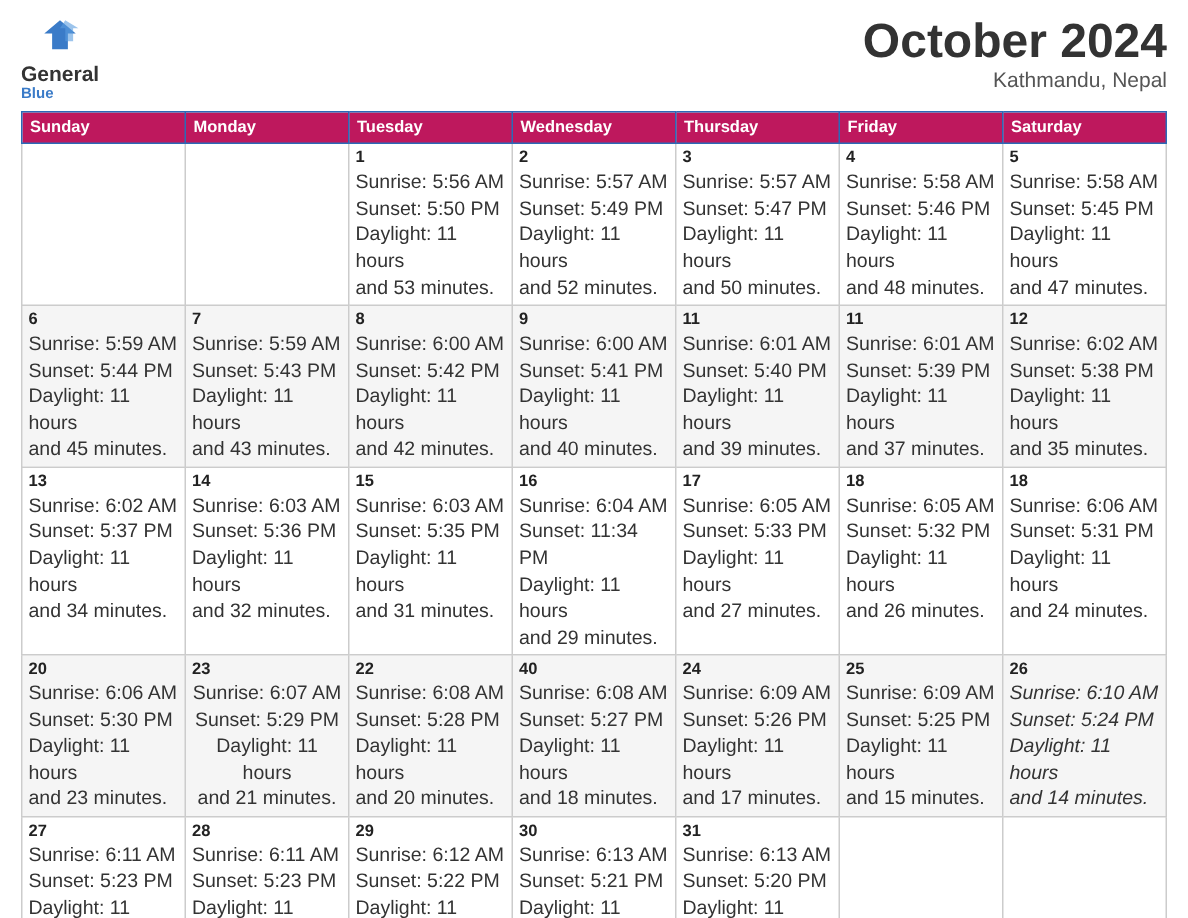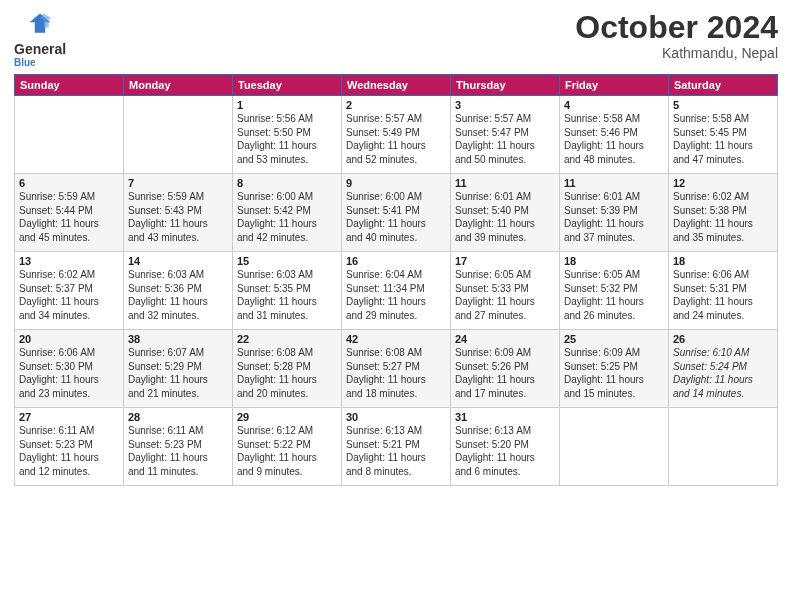--- a/index.html
+++ b/index.html
@@ -85,21 +85,21 @@
       background: #f5f5f5;
     }
     .day-num {
       font-weight: bold;
       font-size: 11px;
       margin-bottom: 1px;
       color: #222;
     }
     .day-info {
       color: #333;
-      font-size: 10px;
+      font-size: 13px;
       line-height: 1.35;
     }
     .empty-cell {
       background: #fff !important;
     }
   </style>
 </head>
 <body>
 
 <div class="page">
@@ -276,35 +276,35 @@
         </tr>
         <tr>
           <td>
             <div class="day-num">20</div>
             <div class="day-info" style="white-space: pre-line;">Sunrise: 6:06 AM
 Sunset: 5:30 PM
 Daylight: 11 hours
 and 23 minutes.</div>
           </td>
           <td>
-            <div class="day-num">38</div>
-            <div class="day-info" style="white-space: pre-line;">Sunrise: 6:07 AM
+            <div class="day-num">23</div>
+            <div class="day-info" style="white-space: pre-line; text-align: center;">Sunrise: 6:07 AM
 Sunset: 5:29 PM
 Daylight: 11 hours
 and 21 minutes.</div>
           </td>
           <td>
             <div class="day-num">22</div>
             <div class="day-info" style="white-space: pre-line;">Sunrise: 6:08 AM
 Sunset: 5:28 PM
 Daylight: 11 hours
 and 20 minutes.</div>
           </td>
           <td>
-            <div class="day-num">42</div>
+            <div class="day-num">40</div>
             <div class="day-info" style="white-space: pre-line;">Sunrise: 6:08 AM
 Sunset: 5:27 PM
 Daylight: 11 hours
 and 18 minutes.</div>
           </td>
           <td>
             <div class="day-num">24</div>
             <div class="day-info" style="white-space: pre-line;">Sunrise: 6:09 AM
 Sunset: 5:26 PM
 Daylight: 11 hours

